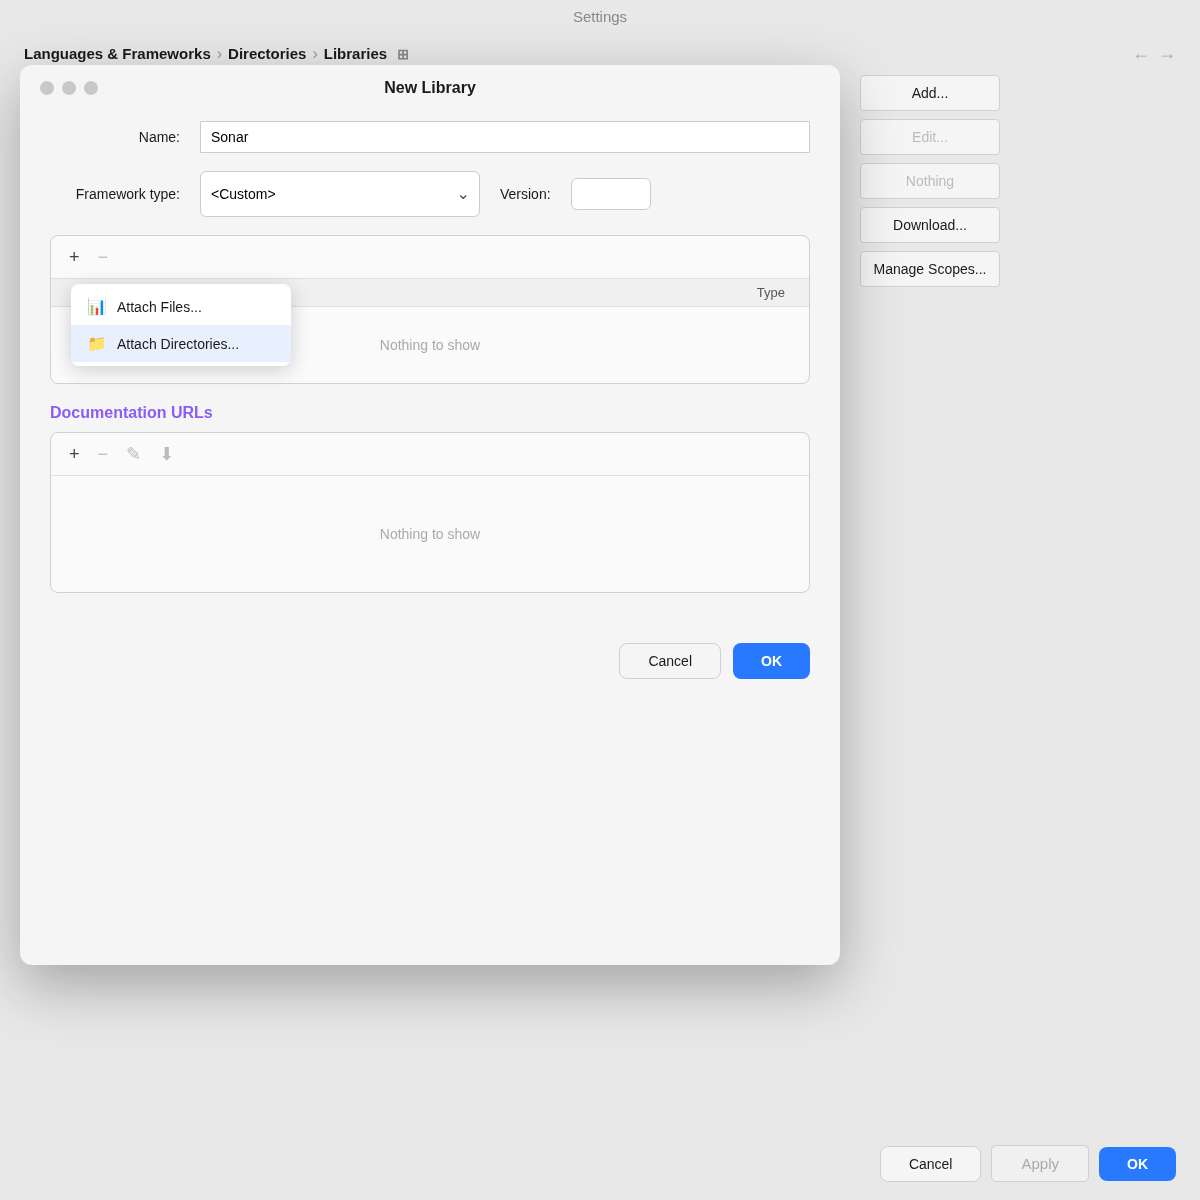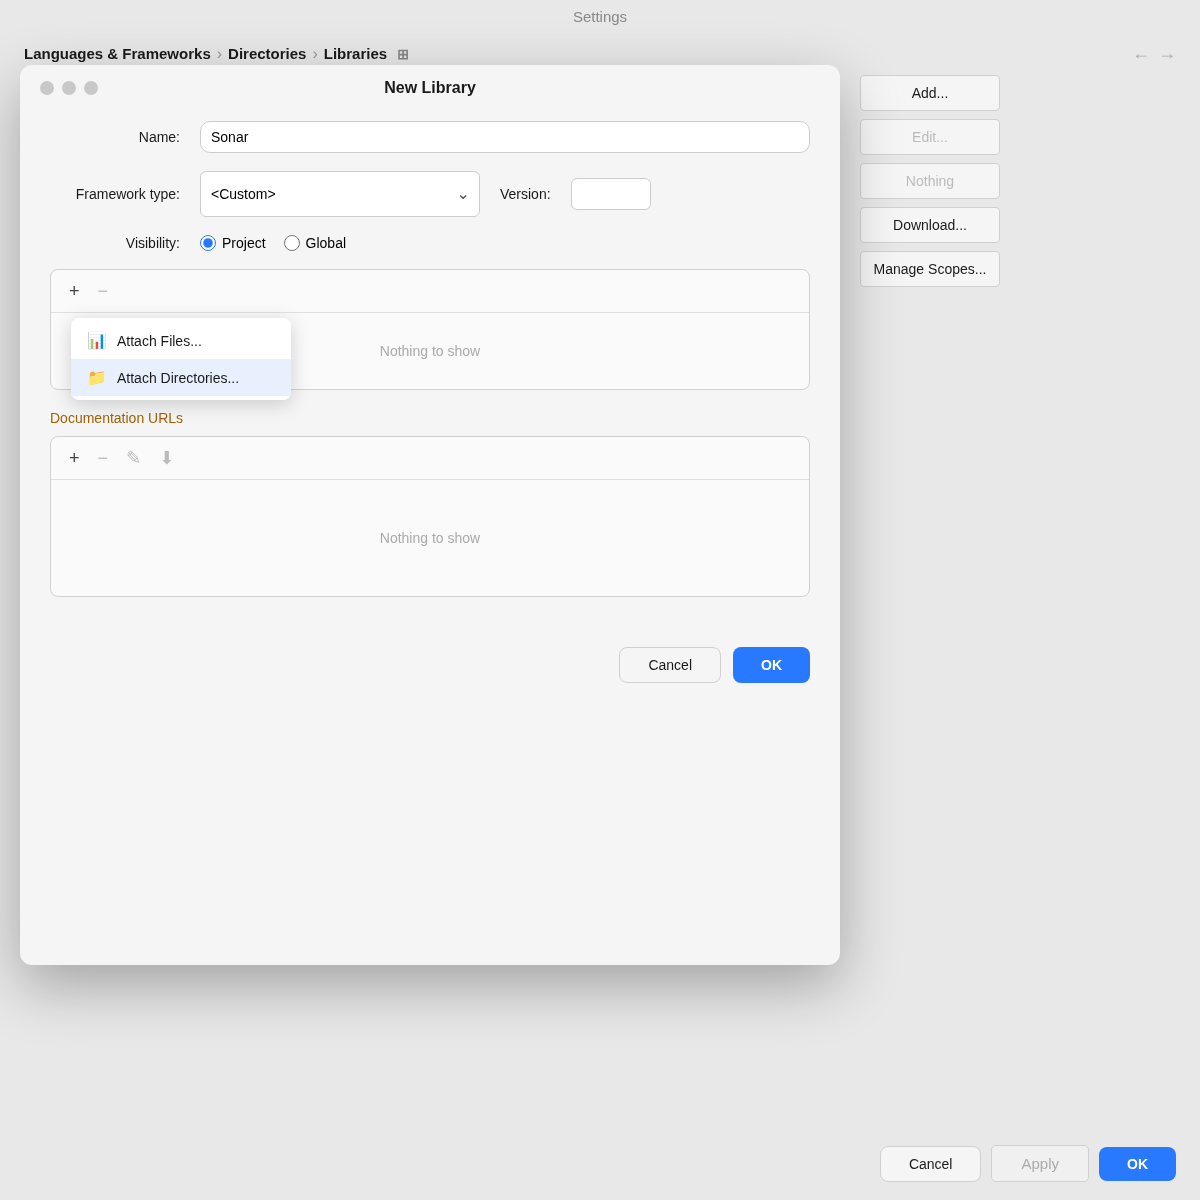--- a/index.html
+++ b/index.html
@@ -118,21 +118,21 @@
     }
     .form-label {
       font-size: 14px;
       color: #1a1a1a;
       min-width: 130px;
       text-align: right;
     }
     .form-input {
       flex: 1;
       border: 1px solid #ccc;
-      border-radius: 10px;
+      border-radius: 1px;
       padding: 7px 10px;
       font-size: 14px;
       background: #fff;
       outline: none;
     }
     .form-select {
       width: 280px;
       border: 1px solid #ccc;
       border-radius: 6px;
       padding: 14px 10px;
@@ -257,23 +257,23 @@
     }
     .dropdown-item.active { background: #e8f0fe; }
     .dropdown-icon {
       font-size: 16px;
       width: 20px;
       text-align: center;
     }
 
     
     .doc-section-label {
-      font-size: 14px;
-      font-weight: 400;
-      color: #a16207;
+      font-size: 16px;
+      font-weight: 700;
+      color: #8b5cf6;
       margin-bottom: 10px;
     }
     .doc-section {
       border: 1px solid #d0d0d0;
       border-radius: 8px;
       background: #fafafa;
     }
     .doc-toolbar {
       display: flex;
       align-items: center;
@@ -423,51 +423,42 @@
         <span class="form-label">Framework type:</span>
         <div class="select-wrapper">
           <select class="form-select">
             <option>&lt;Custom&gt;</option>
           </select>
         </div>
         <span class="version-label">Version:</span>
         <input class="version-input" type="text" style="">
       </div>
 
-      <div class="form-row">
-        <span class="form-label">Visibility:</span>
-        <div class="radio-group">
-          <label class="radio-label">
-            <input class="radio-input" type="radio" name="visibility" checked="" style="">
-            <span>Project</span>
-          </label>
-          <label class="radio-label">
-            <input class="radio-input" type="radio" name="visibility" style="">
-            <span>Global</span>
-          </label>
-        </div>
-      </div>
 
       <div class="files-section">
         <div class="section-toolbar">
           <button class="toolbar-btn">+</button>
           <button class="toolbar-btn disabled">−</button>
         </div>
 
         <div class="dropdown-menu">
           <div class="dropdown-item">
             <span class="dropdown-icon">📊</span>
             <span>Attach Files...</span>
           </div>
           <div class="dropdown-item active">
             <span class="dropdown-icon">📁</span>
             <span>Attach Directories...</span>
           </div>
         </div>
 
+        <div class="files-table-header">
+          <span class="col-url"></span>
+          <span class="col-type">Type</span>
+        </div>
         <div class="files-empty">Nothing to show</div>
       </div>
 
       <div class="doc-section-label">Documentation URLs</div>
       <div class="doc-section">
         <div class="doc-toolbar">
           <button class="toolbar-btn">+</button>
           <button class="toolbar-btn disabled">−</button>
           <button class="toolbar-btn disabled">✎</button>
           <button class="toolbar-btn disabled">⬇</button>

